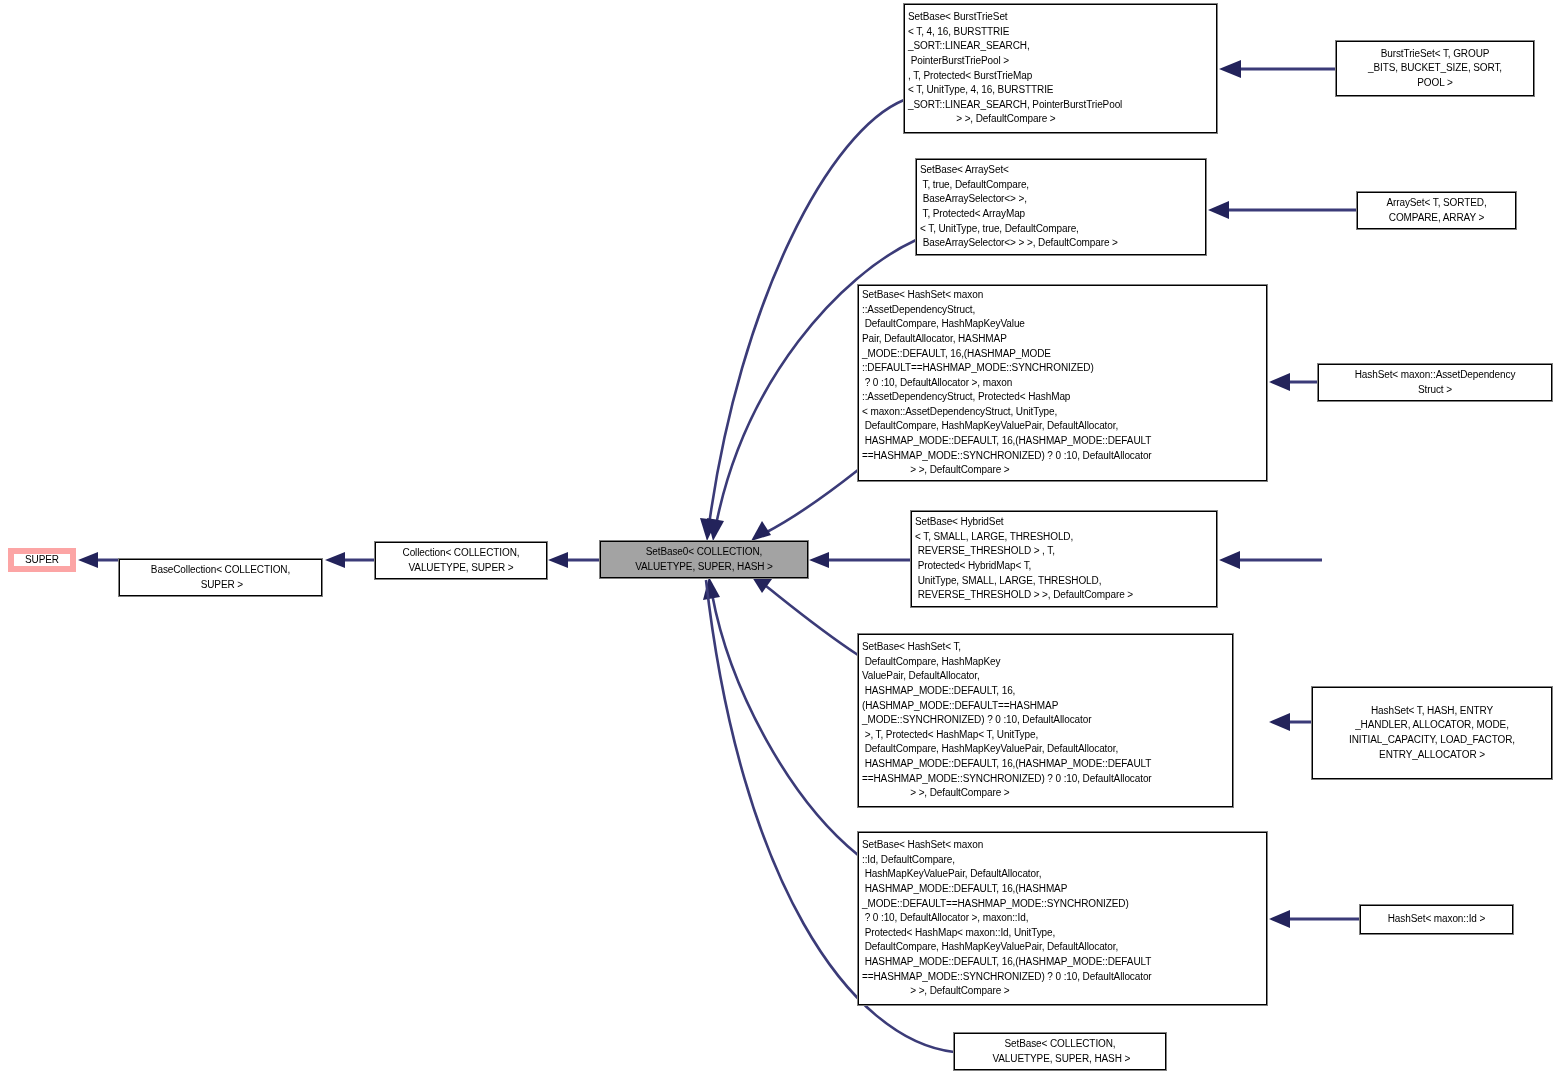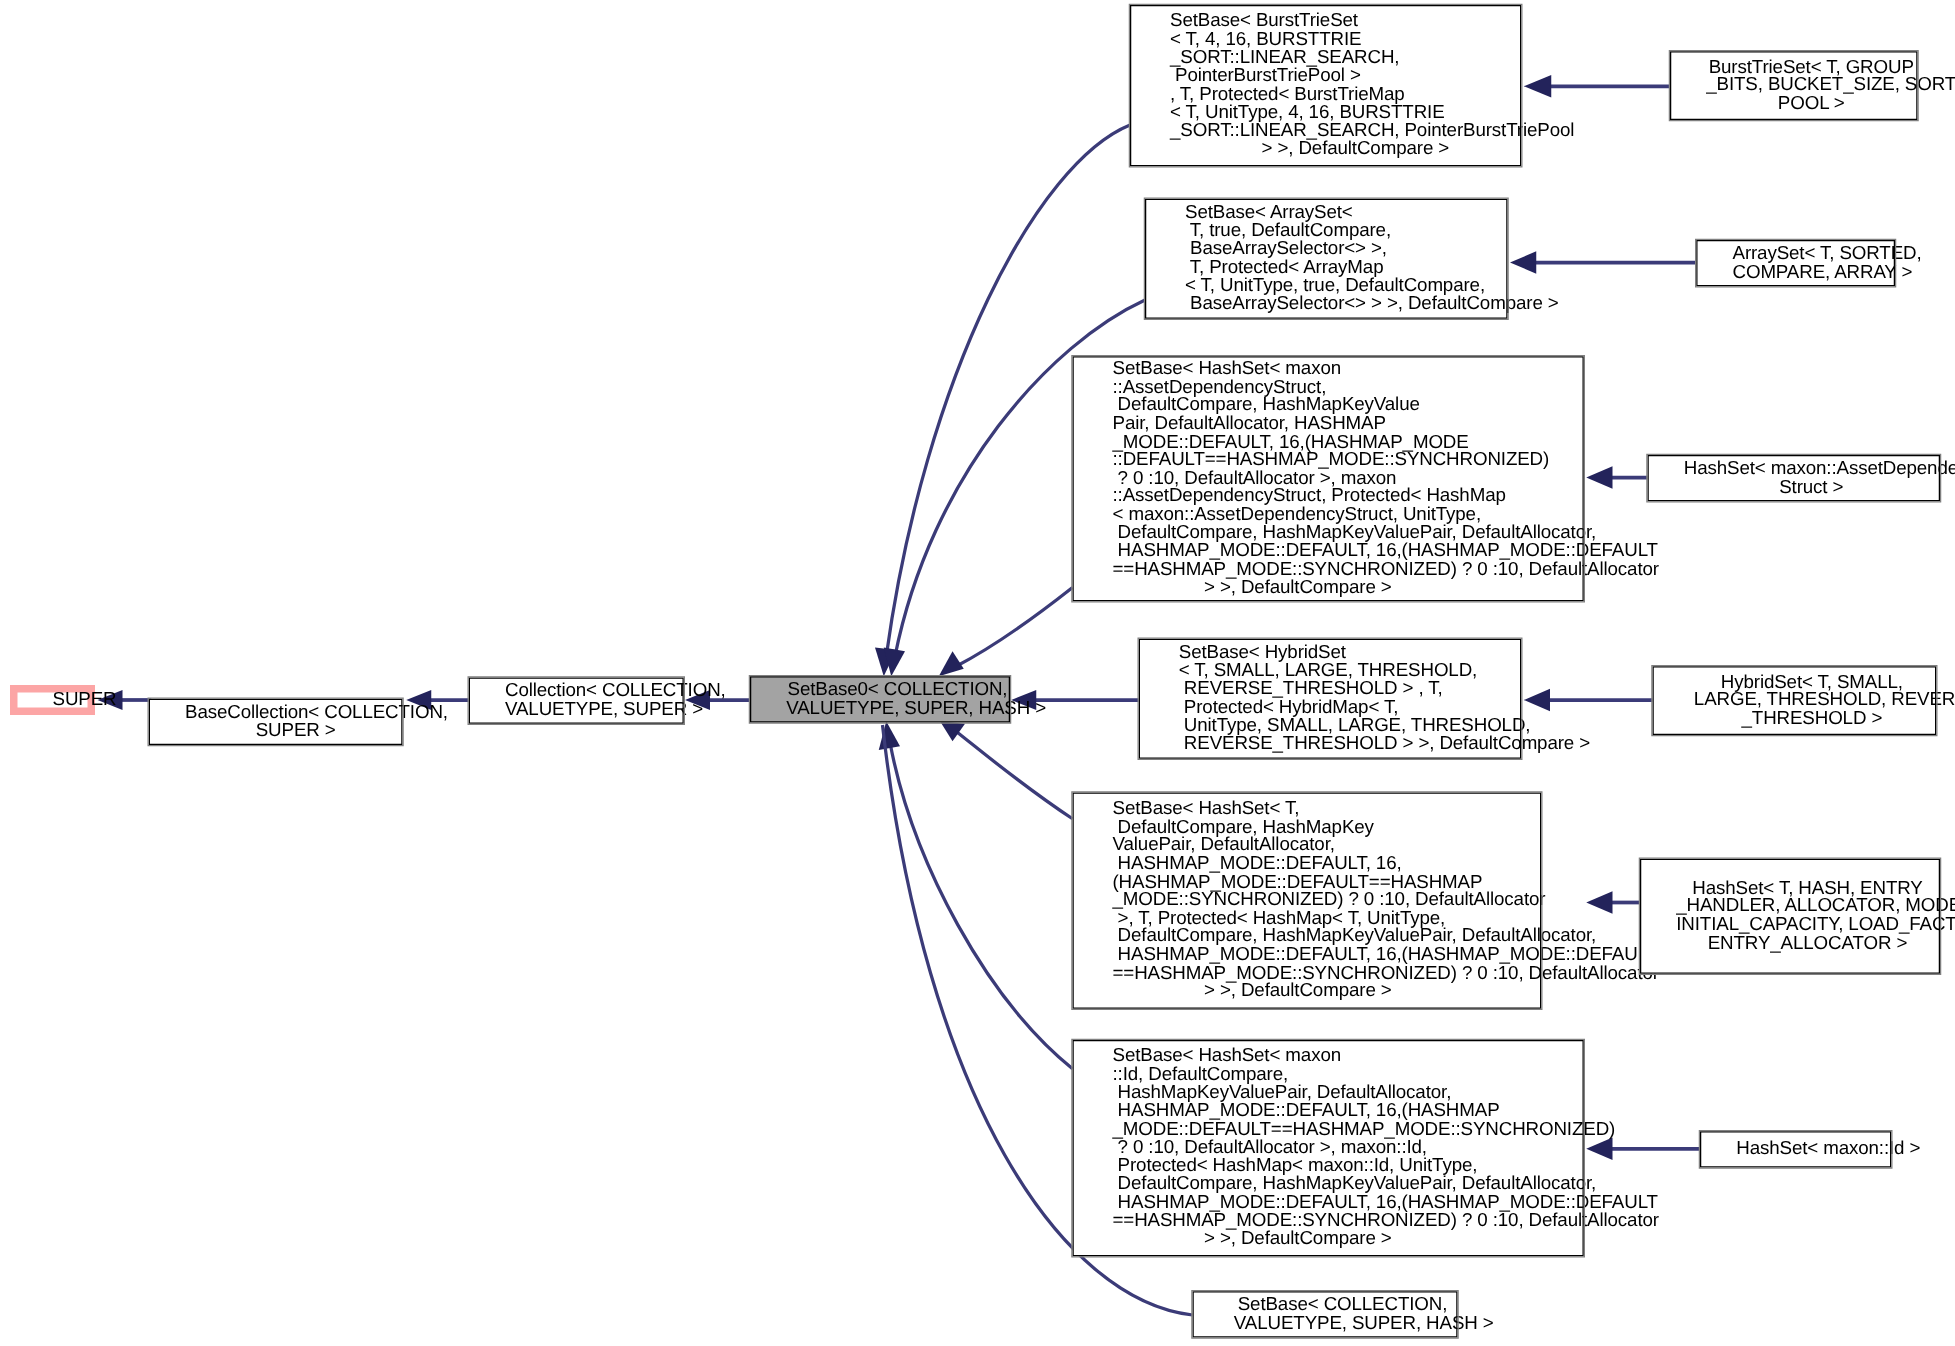--- a/index.html
+++ b/index.html
@@ -29,27 +29,26 @@
   .node {
     position: absolute;
     box-sizing: border-box;
     background: #ffffff;
     border: 1px solid #000000;
     outline: 1px solid #808080;
     display: flex;
     align-items: center;
     justify-content: center;
     text-align: center;
-    font-size: 15px;
+    font-size: 10px;
     line-height: 14.6px;
     color: #000000;
     white-space: pre;
     letter-spacing: -0.1px;
     z-index: 3;
-    padding-left: 28px;
   }
   .node.left-align {
     justify-content: flex-start;
     text-align: left;
   }
   .node-label {
     display: block;
     width: 100%;
     padding: 0 3px;
     white-space: pre;
@@ -217,25 +216,20 @@
 
   <div class="node left-align" style="left:911px; top:511px; width:306px; height:96px;">
     <span class="node-label">SetBase&lt; HybridSet
 &lt; T, SMALL, LARGE, THRESHOLD,
  REVERSE_THRESHOLD &gt; , T,
  Protected&lt; HybridMap&lt; T,
  UnitType, SMALL, LARGE, THRESHOLD,
  REVERSE_THRESHOLD &gt; &gt;, DefaultCompare &gt;</span>
   </div>
 
-  <div class="node" style="left:1322px; top:533px; width:227px; height:55px;">
-    <span class="node-label">HybridSet&lt; T, SMALL,
- LARGE, THRESHOLD, REVERSE
-_THRESHOLD &gt;</span>
-  </div>
 
   <div class="node left-align" style="left:858px; top:634px; width:375px; height:173px;">
     <span class="node-label">SetBase&lt; HashSet&lt; T,
  DefaultCompare, HashMapKey
 ValuePair, DefaultAllocator,
  HASHMAP_MODE::DEFAULT, 16,
 (HASHMAP_MODE::DEFAULT==HASHMAP
 _MODE::SYNCHRONIZED) ? 0 :10, DefaultAllocator
  &gt;, T, Protected&lt; HashMap&lt; T, UnitType,
  DefaultCompare, HashMapKeyValuePair, DefaultAllocator,

